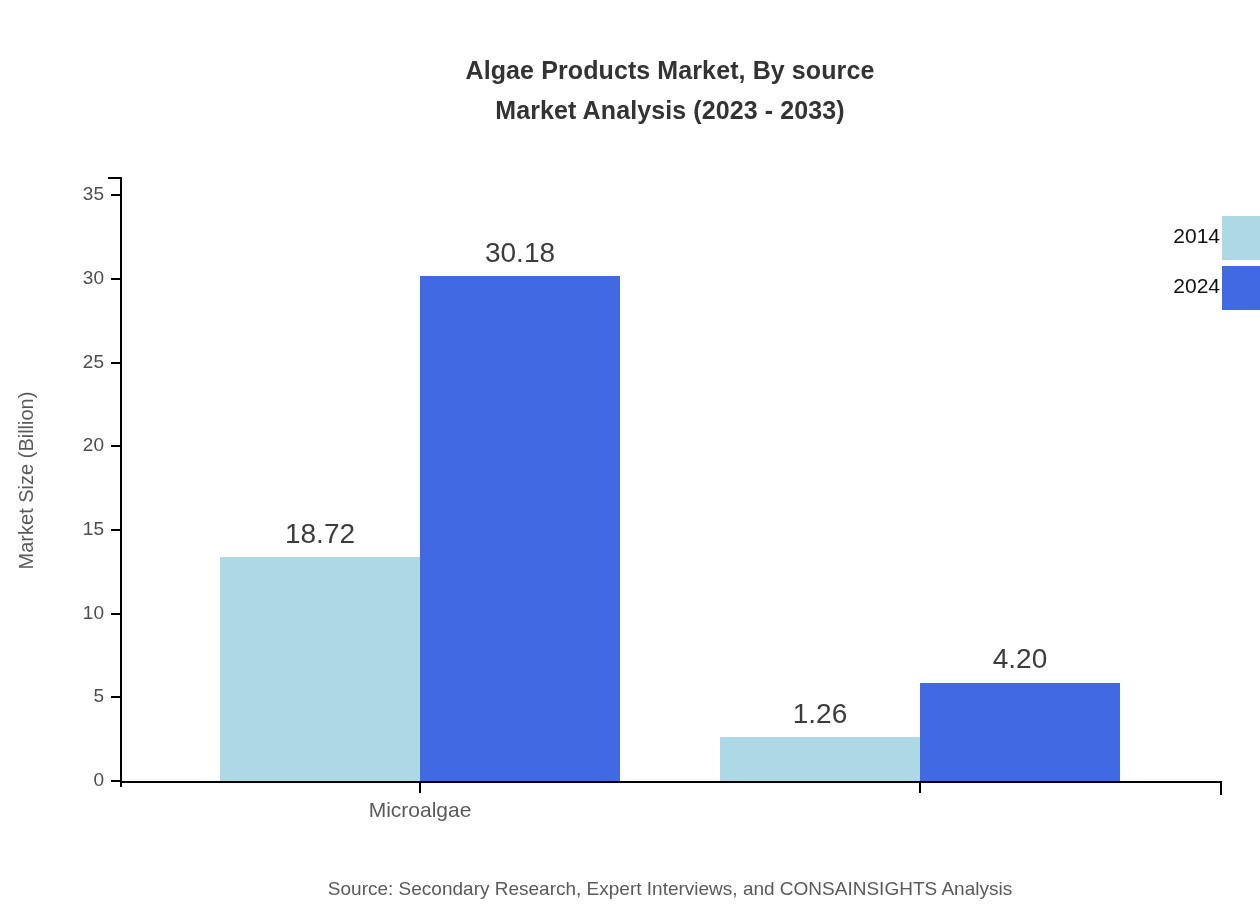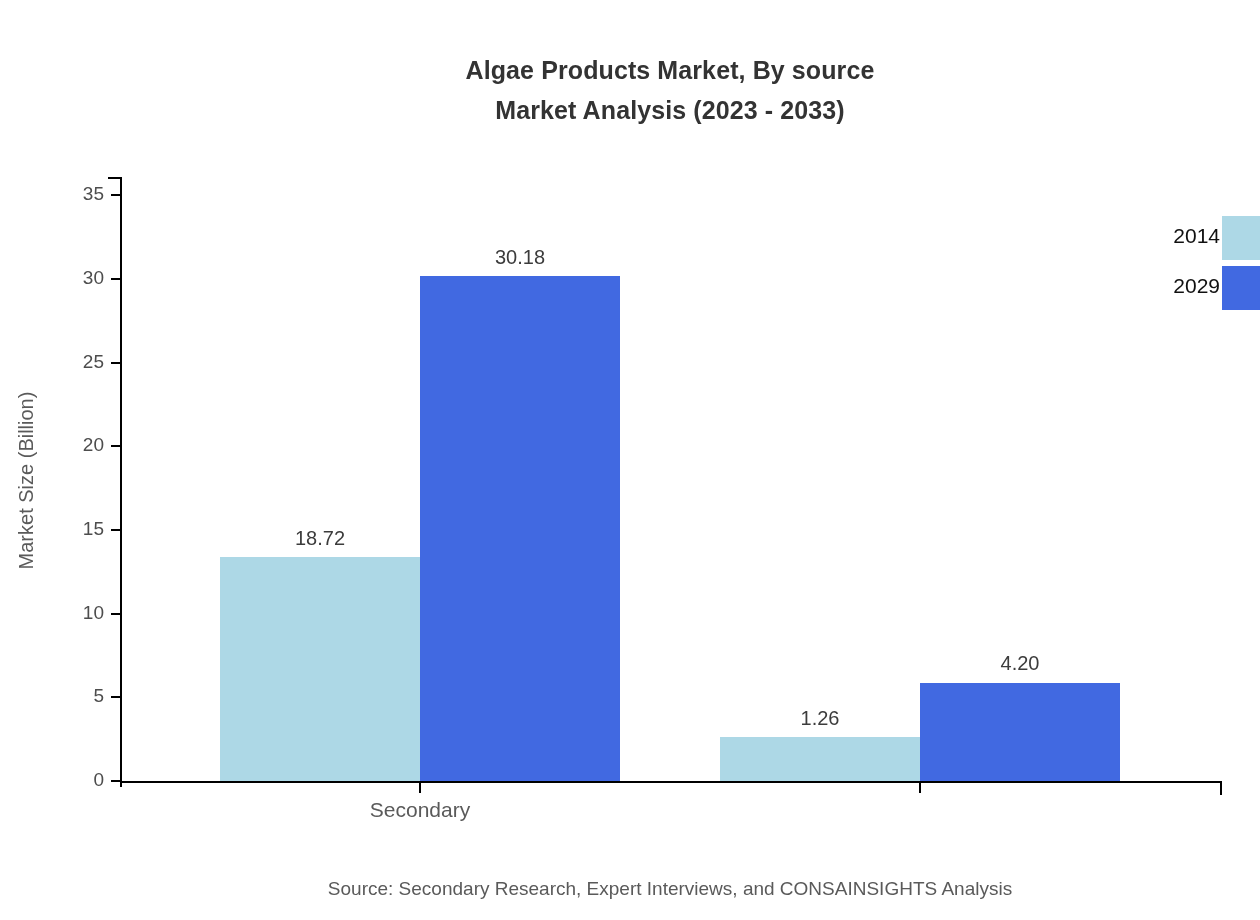--- a/index.html
+++ b/index.html
@@ -137,21 +137,21 @@
 
   
   .bar {
     position: absolute;
     bottom: 1px;
   }
   .bar-label {
     position: absolute;
     width: 260px;
     text-align: center;
-    font-size: 20px;
+    font-size: 28px;
     color: #3C3C3C;
     white-space: nowrap;
   }
 
   
   #legend {
     position: absolute;
     left: 1132px;
     top: 214px;
     width: 130px;
@@ -220,21 +220,21 @@
     <div class="ytick" style="top:267.3px"></div>
     <div class="ytick-label" style="top:267.3px">20</div>
     <div class="ytick" style="top:183.7px"></div>
     <div class="ytick-label" style="top:183.7px">25</div>
     <div class="ytick" style="top:100px"></div>
     <div class="ytick-label" style="top:100px">30</div>
     <div class="ytick" style="top:16.3px"></div>
     <div class="ytick-label" style="top:16.3px">35</div>
 
     <div class="xtick" style="left:297px"></div>
-    <div class="xtick-label" style="left:138px">Secondary</div>
+    <div class="xtick-label" style="left:138px">Microalgae</div>
     <div class="xtick" style="left:797px"></div>
 
     <div class="bar" style="left:98px; width:200px; height:224.1px; background:#ADD8E6"></div>
     <div class="bar-label" style="left:68px; bottom:232px">18.72</div>
 
     <div class="bar" style="left:298px; width:200px; height:505.1px; background:#4169E1"></div>
     <div class="bar-label" style="left:268px; bottom:513px">30.18</div>
 
     <div class="bar" style="left:598px; width:200px; height:43.7px; background:#ADD8E6"></div>
     <div class="bar-label" style="left:568px; bottom:52px">1.26</div>
@@ -243,20 +243,20 @@
     <div class="bar-label" style="left:768px; bottom:107px">4.20</div>
 
   </div>
 
   <div id="legend">
     <div class="legend-row">
       <span class="legend-text">2014</span>
       <span class="legend-swatch" style="background:#ADD8E6"></span>
     </div>
     <div class="legend-row">
-      <span class="legend-text">2029</span>
+      <span class="legend-text">2024</span>
       <span class="legend-swatch" style="background:#4169E1"></span>
     </div>
   </div>
 
   <div class="source-note">Source: Secondary Research, Expert Interviews, and CONSAINSIGHTS Analysis</div>
 
 </div>
 
 </body></html>

